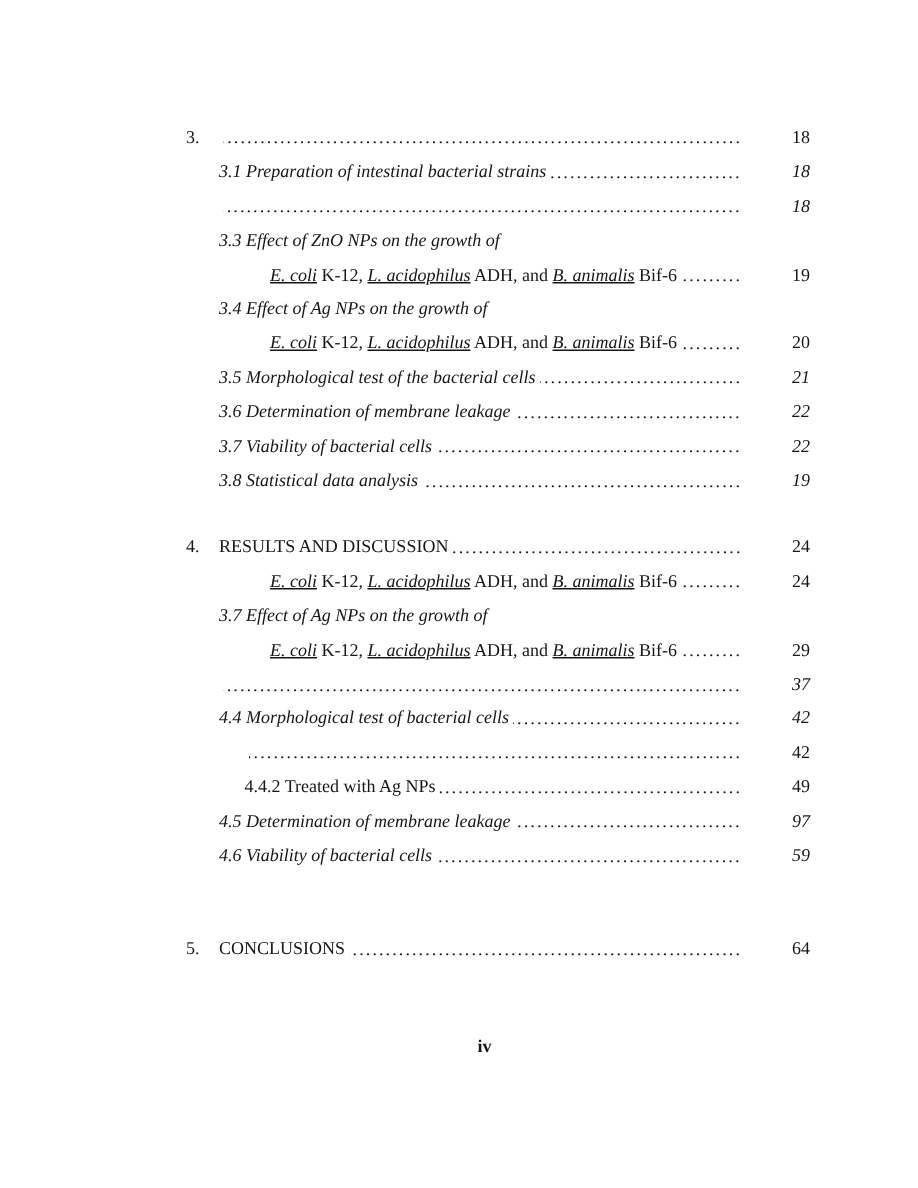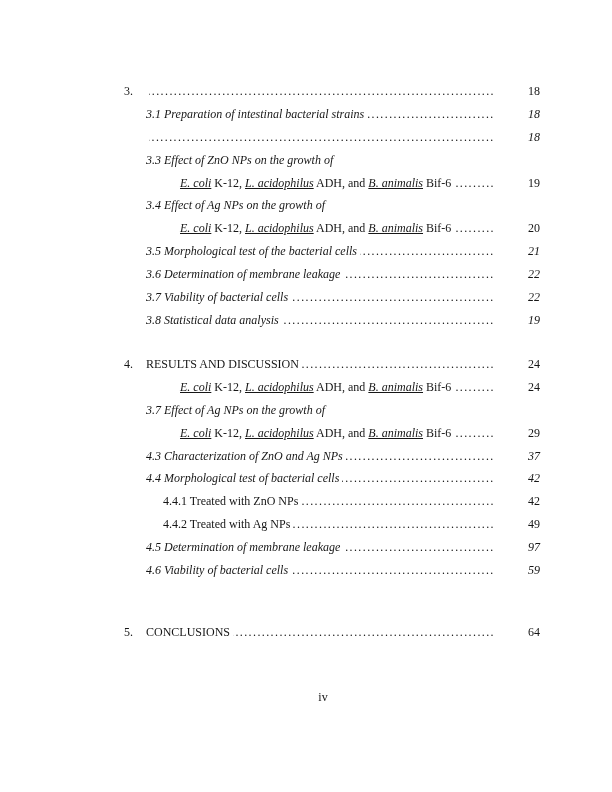--- a/index.html
+++ b/index.html
@@ -55,20 +55,21 @@
   .gap { margin-left: 3px; }
   .it { font-style: italic; text-decoration: underline; }
   .footer {
     position: absolute;
     top: 690px;
     left: 0;
     right: 0;
     padding-left: 34px;
     text-align: center;
     line-height: 14px;
+    font-weight: bold;
   }
 </style>
 </head>
 <body>
 
 <div class="page">
 
   <div class="block" id="sec3">
     <div class="row chapter">
       <span class="num">3.</span>
@@ -136,31 +137,29 @@
     </div>
     <div class="row lvl1">
       <span class="lbl">3.7 Effect of Ag NPs on the growth of</span>
     </div>
     <div class="row lvl3">
       <span class="lbl"><span class="it">E. coli</span><span> K-12, </span><span class="it">L. acidophilus</span><span> ADH, and </span><span class="it">B. animalis</span><span> Bif-6</span></span>
       <span class="dots"></span>
       <span class="pg">29</span>
     </div>
     <div class="row lvl1">
-      <span class="lbl">4.3 Characterization of ZnO and Ag NPs</span>
       <span class="dots"></span>
       <span class="pg">37</span>
     </div>
     <div class="row lvl1">
       <span class="lbl">4.4 Morphological test of bacterial cells</span>
       <span class="dots"></span>
       <span class="pg">42</span>
     </div>
     <div class="row lvl2">
-      <span class="lbl">4.4.1 Treated with ZnO NPs</span>
       <span class="dots"></span>
       <span class="pg">42</span>
     </div>
     <div class="row lvl2">
       <span class="lbl">4.4.2 Treated with Ag NPs</span>
       <span class="dots"></span>
       <span class="pg">49</span>
     </div>
     <div class="row lvl1">
       <span class="lbl">4.5 Determination of membrane leakage</span>

